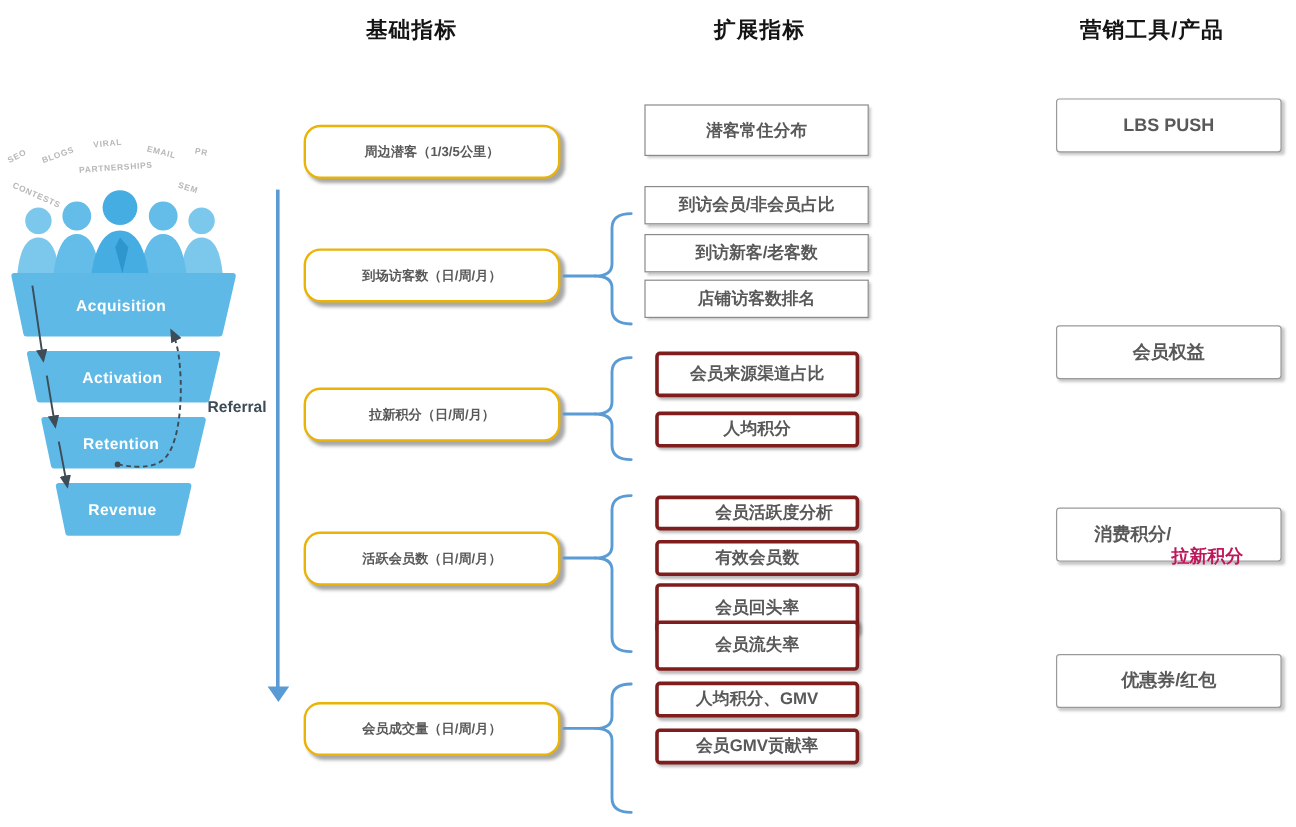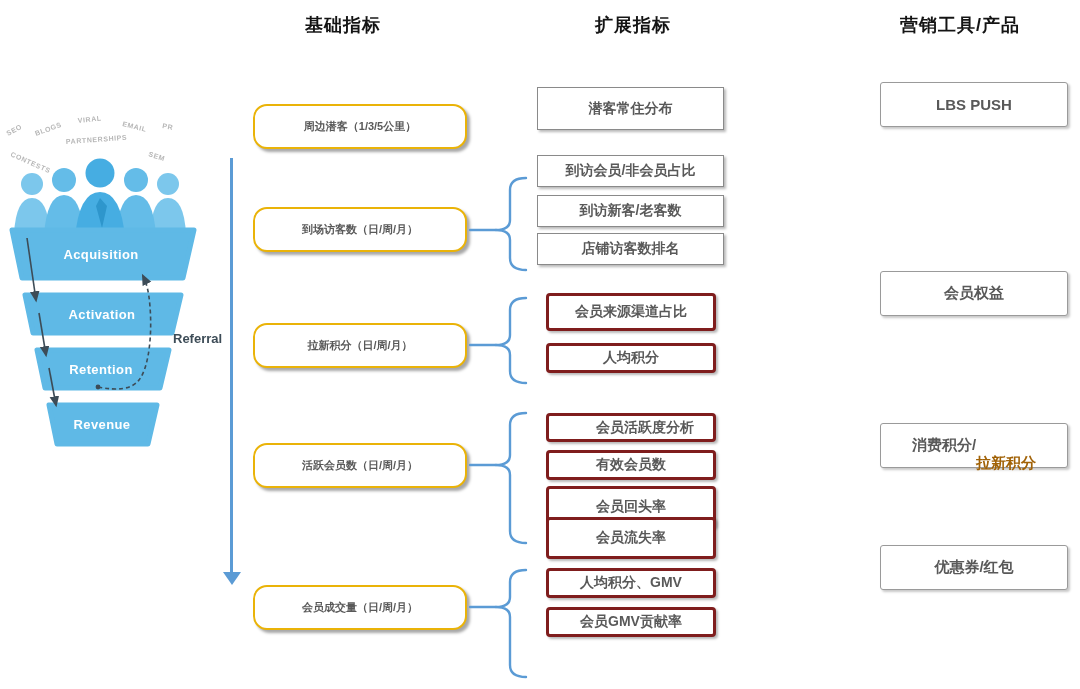--- a/index.html
+++ b/index.html
@@ -9,21 +9,21 @@
   .box{position:absolute;background:#fff;display:flex;align-items:center;justify-content:center;
        color:#595959;font-weight:700;text-align:center;box-sizing:border-box;}
   .c1{left:253px;width:214px;height:45px;border:2px solid #eab308;border-radius:14px;
       box-shadow:3px 3px 3px rgba(0,0,0,0.35);font-size:11px;}
   .c2w{left:537px;width:187px;border:1px solid #8a8a8a;border-radius:0;
       box-shadow:2px 2px 2.5px rgba(0,0,0,0.28);font-size:14px;}
   .c2n{left:546px;width:170px;border:3px solid #7f1d1d;border-radius:4px;
       box-shadow:2px 2px 2.5px rgba(0,0,0,0.28);font-size:14px;}
   .c3{left:880px;width:188px;height:45px;border:1px solid #9a9a9a;border-radius:3px;
       box-shadow:2px 2px 2.5px rgba(0,0,0,0.22);font-size:15px;}
-  .teal{color:#a16207;margin-top:36px;}
+  .teal{color:#be185d;margin-top:36px;}
   .vline{position:absolute;left:230px;top:158px;width:3px;height:415px;background:#5B9BD5;}
   .varrow{position:absolute;left:223px;top:572px;width:0;height:0;
           border-left:9px solid transparent;border-right:9px solid transparent;
           border-top:13px solid #5B9BD5;}
   svg{position:absolute;overflow:visible;}
 </style>
 </head>
 <body>
 
 <div class="canvas">

